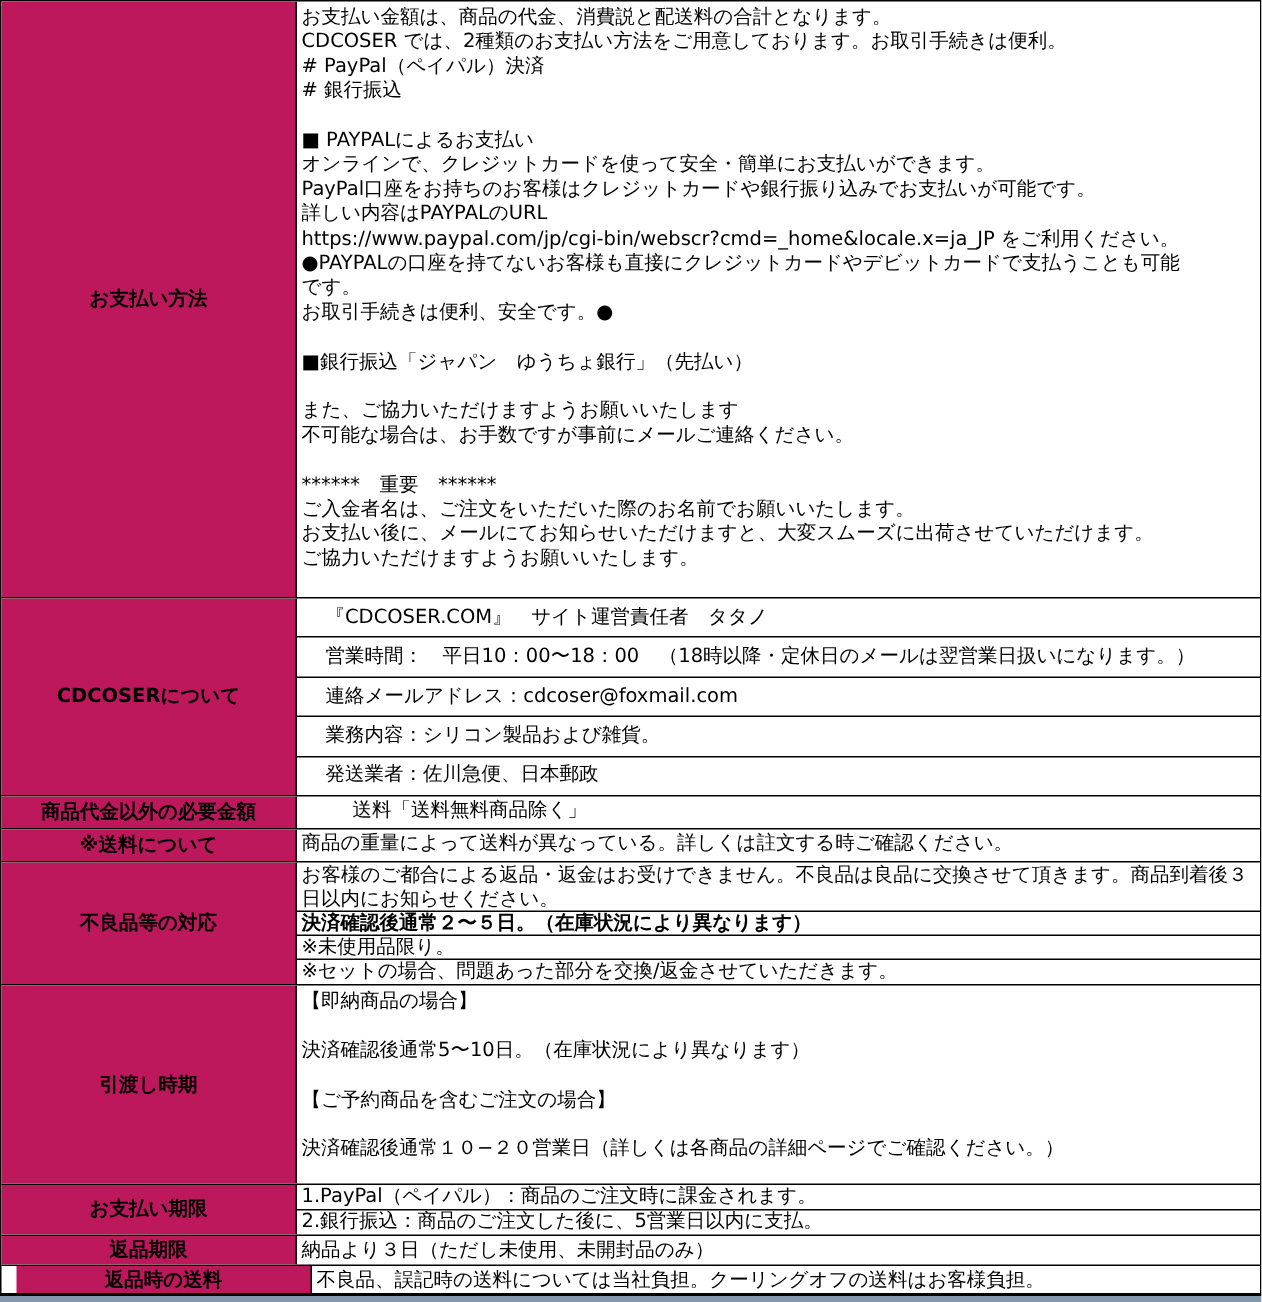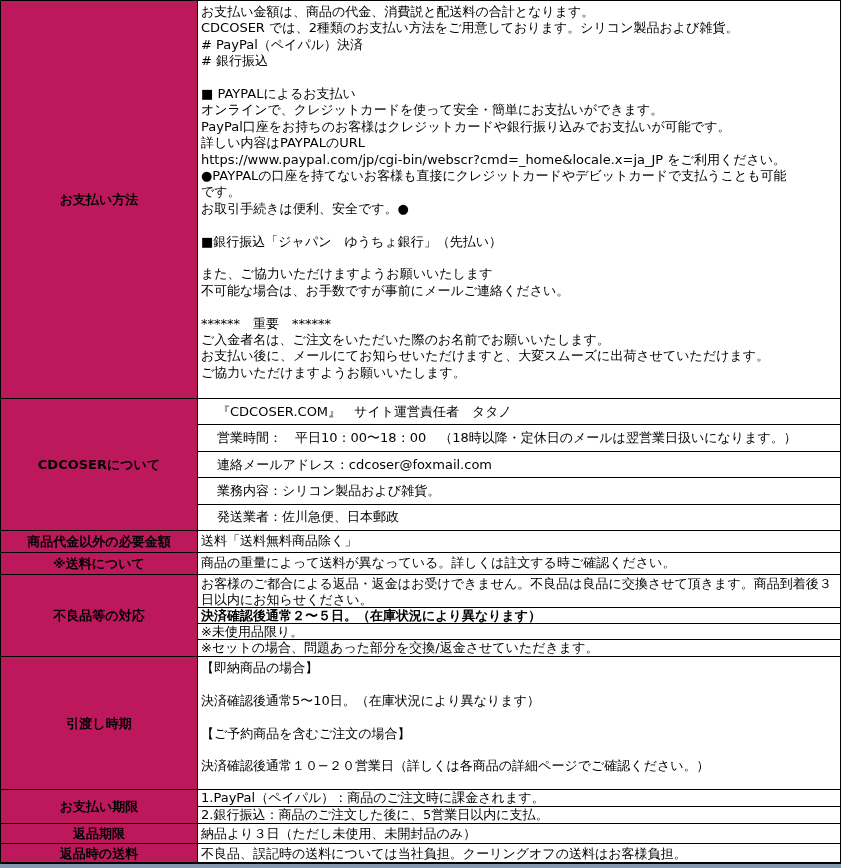--- a/index.html
+++ b/index.html
@@ -44,40 +44,40 @@
   .sr-thin  { height:16px;font-weight:bold; }
   .sr-thin2 { height:16px; }
   .sr-last  { flex:1; }
   .sr-17    { height:17px; }
   .bold { font-weight:normal; }
   .single-line { padding:2px 3px 0 3px; line-height:16px; }
   .pad-top-10 { padding-top:10px; }
   
   .r0 { height:398px; }
   .r1 { height:132px; }
-  .r2 { height:22px; }
+  .r2 { height:22px;gap:34px; }
   .r3 { height:22px;justify-content:space-between; }
   .r4 { height:82px; }
   .r5 { height:133px; }
   .r6 { height:34px; }
   .r7 { height:20px; }
-  .r8 { height:18px; }
+  .r8 { height:18px;padding-left:10px; }
   .footer-strip { width:841px; height:7px; background:#8398AC; margin-top:0; }
 </style>
 </head>
 <body>
 
 <div class="page">
   <div class="shop-table">
 
     <div class="trow r0">
       <div class="hcell">お支払い方法</div>
       <div class="ccell pad">
         <div class="line">お支払い金額は、商品の代金、消費説と配送料の合計となります。</div>
-        <div class="line">CDCOSER では、2種類のお支払い方法をご用意しております。シリコン製品および雑貨。</div>
+        <div class="line">CDCOSER では、2種類のお支払い方法をご用意しております。お取引手続きは便利。</div>
         <div class="line"># PayPal（ペイパル）決済</div>
         <div class="line"># 銀行振込</div>
         <div class="line"></div>
         <div class="line">■ PAYPALによるお支払い</div>
         <div class="line">オンラインで、クレジットカードを使って安全・簡単にお支払いができます。</div>
         <div class="line">PayPal口座をお持ちのお客様はクレジットカードや銀行振り込みでお支払いが可能です。</div>
         <div class="line">詳しい内容はPAYPALのURL</div>
         <div class="line">https://www.paypal.com/jp/cgi-bin/webscr?cmd=_home&amp;locale.x=ja_JP をご利用ください。</div>
         <div class="line">●PAYPALの口座を持てないお客様も直接にクレジットカードやデビットカードで支払うことも可能</div>
         <div class="line">です。</div>

